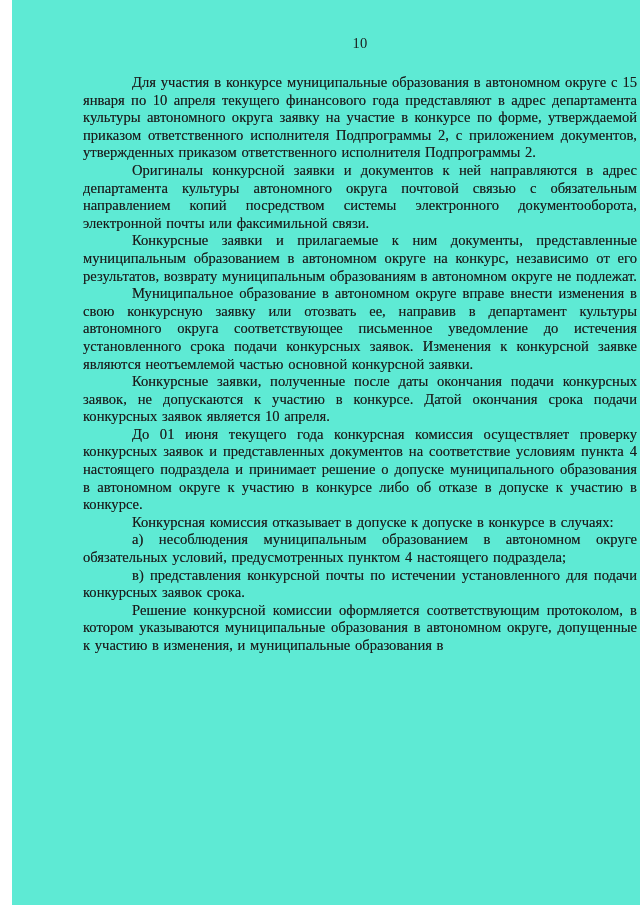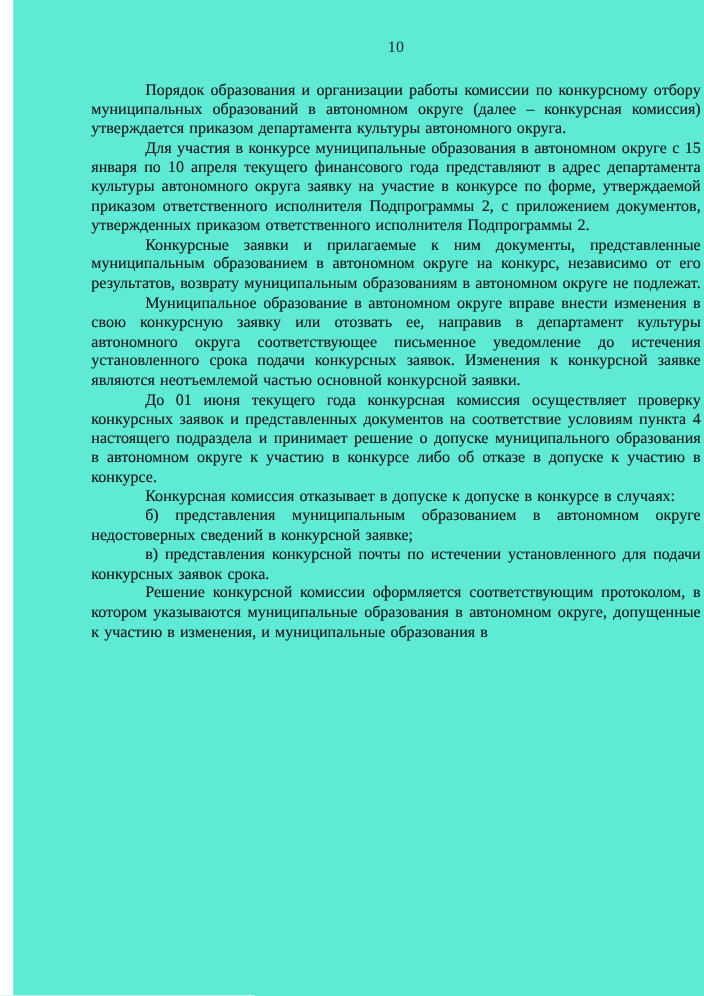--- a/index.html
+++ b/index.html
@@ -45,23 +45,24 @@
     text-shadow: 0 0 0.4px rgba(20, 20, 20, 0.55); 
   }
 </style>
 </head>
 <body>
 
 <div class="page">
   <div class="page-number">10</div>
 
   <div class="content">
-    <p>Порядок образования и организации работы комиссии по конкурсному отбору муниципальных образований в автономном округе (далее – конкурсная комиссия) утверждается приказом департамента культуры автономного округа.</p>
     <p>Для участия в конкурсе муниципальные образования в автономном округе с 15 января по 10 апреля текущего финансового года представляют в адрес департамента культуры автономного округа заявку на участие в конкурсе по форме, утверждаемой приказом ответственного исполнителя Подпрограммы 2, с приложением документов, утвержденных приказом ответственного исполнителя Подпрограммы 2.</p>
+    <p>Оригиналы конкурсной заявки и документов к ней направляются в адрес департамента культуры автономного округа почтовой связью с обязательным направлением копий посредством системы электронного документооборота, электронной почты или факсимильной связи.</p>
     <p>Конкурсные заявки и прилагаемые к ним документы, представленные муниципальным образованием в автономном округе на конкурс, независимо от его результатов, возврату муниципальным образованиям в автономном округе не подлежат.</p>
     <p>Муниципальное образование в автономном округе вправе внести изменения в свою конкурсную заявку или отозвать ее, направив в департамент культуры автономного округа соответствующее письменное уведомление до истечения установленного срока подачи конкурсных заявок. Изменения к конкурсной заявке являются неотъемлемой частью основной конкурсной заявки.</p>
+    <p>Конкурсные заявки, полученные после даты окончания подачи конкурсных заявок, не допускаются к участию в конкурсе. Датой окончания срока подачи конкурсных заявок является 10 апреля.</p>
     <p>До 01 июня текущего года конкурсная комиссия осуществляет проверку конкурсных заявок и представленных документов на соответствие условиям пункта 4 настоящего подраздела и принимает решение о допуске муниципального образования в автономном округе к участию в конкурсе либо об отказе в допуске к участию в конкурсе.</p>
     <p>Конкурсная комиссия отказывает в допуске к допуске в конкурсе в случаях:</p>
-    <p>б) представления муниципальным образованием в автономном округе недостоверных сведений в конкурсной заявке;</p>
+    <p>а) несоблюдения муниципальным образованием в автономном округе обязательных условий, предусмотренных пунктом 4 настоящего подраздела;</p>
     <p>в) представления конкурсной почты по истечении установленного для подачи конкурсных заявок срока.</p>
     <p>Решение конкурсной комиссии оформляется соответствующим протоколом, в котором указываются муниципальные образования в автономном округе, допущенные к участию в изменения, и муниципальные образования в</p>
   </div>
 </div>
 
 </body></html>

